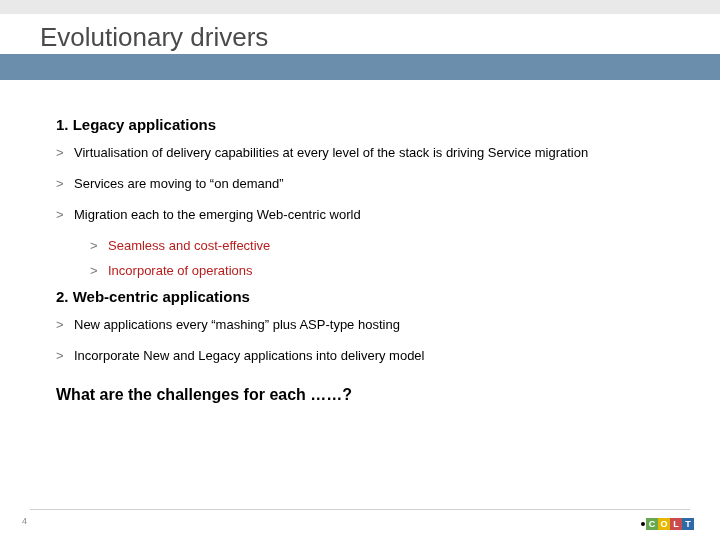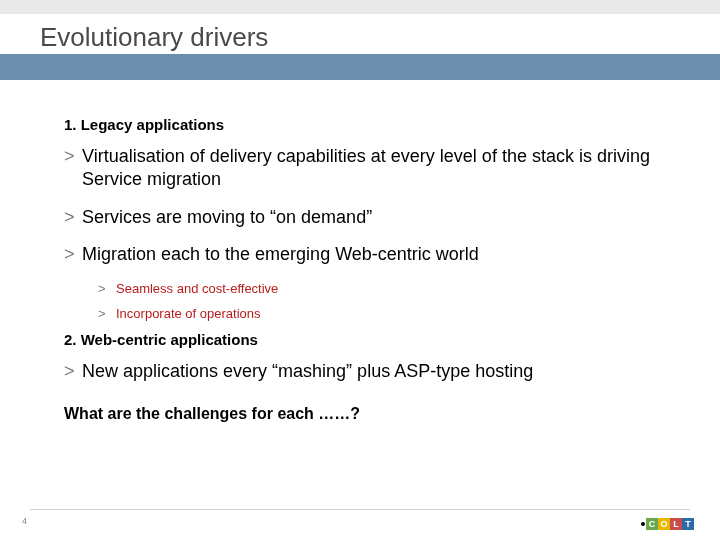--- a/index.html
+++ b/index.html
@@ -1,23 +1,23 @@
 <!DOCTYPE html>
 <html><head>
 <meta charset="utf-8">
 <style>
   * { margin: 0; padding: 0; box-sizing: border-box; }
   html, body { width: 720px; height: 540px; font-family: Arial, Helvetica, sans-serif; background: #fff; }
   .slide { width: 720px; height: 540px; position: relative; background: #fff; }
   .topband { position: absolute; top: 0; left: 0; right: 0; height: 14px; background: #e9e9e9; }
   .title-band { position: absolute; top: 54px; left: 0; right: 0; height: 26px; background: #6a8eab; }
   .title { position: absolute; top: 22px; left: 40px; font-size: 26px; font-weight: 400; color: #4a4a4a; }
-  .content { position: absolute; top: 110px; left: 64px; right: 40px; }
+  .content { position: absolute; top: 110px; left: 56px; right: 40px; }
   .section-head { font-size: 15px; font-weight: 700; color: #000; margin-top: 6px; margin-bottom: 12px; }
-  .bullet1 { position: relative; padding-left: 18px; font-size: 18px; color: #000; margin-bottom: 14px; line-height: 1.3; }
+  .bullet1 { position: relative; padding-left: 18px; font-size: 13px; color: #000; margin-bottom: 14px; line-height: 1.3; }
   .bullet1::before { content: ">"; position: absolute; left: 0; top: 0; color: #7a7a7a; font-weight: 400; }
   .bullet2 { position: relative; padding-left: 18px; margin-left: 34px; font-size: 13px; color: #b91c1c; margin-bottom: 10px; }
   .bullet2::before { content: ">"; position: absolute; left: 0; top: 0; color: #7a7a7a; font-weight: 400; }
   .closing { font-size: 16px; font-weight: 700; color: #000; margin-top: 22px; }
   .footer-line { position: absolute; left: 30px; right: 30px; bottom: 30px; height: 1px; background: #d0d0d0; }
   .page-num { position: absolute; left: 22px; bottom: 14px; font-size: 9px; color: #888; }
   .logo { position: absolute; right: 26px; bottom: 10px; display: flex; align-items: center; gap: 0; }
   .logo .sq { width: 12px; height: 12px; display: inline-flex; align-items: center; justify-content: center; font-size: 9px; font-weight: 700; color: #fff; }
   .logo .dot { width: 4px; height: 4px; border-radius: 50%; background: #000; margin-left: 2px; margin-right: 1px; align-self: center; }
 </style>
@@ -33,20 +33,21 @@
 
     <div class="section-head">1. Legacy applications</div>
     <div class="bullet1">Virtualisation of delivery capabilities at every level of the stack is driving Service migration</div>
     <div class="bullet1">Services are moving to  “on demand”</div>
     <div class="bullet1">Migration each to the emerging Web-centric world</div>
     <div class="bullet2">Seamless and cost-effective</div>
     <div class="bullet2">Incorporate of operations</div>
 
     <div class="section-head">2. Web-centric applications</div>
     <div class="bullet1">New applications every “mashing” plus ASP-type hosting</div>
+    <div class="bullet1">Incorporate New and Legacy applications into delivery model</div>
 
     <div class="closing">What are the challenges for each ……?</div>
   </div>
 
   <div class="footer-line"></div>
   <div class="page-num">4</div>
 
   <div class="logo">
     <span class="dot"></span>
     <span class="sq" style="background:#6aa84f">C</span>

